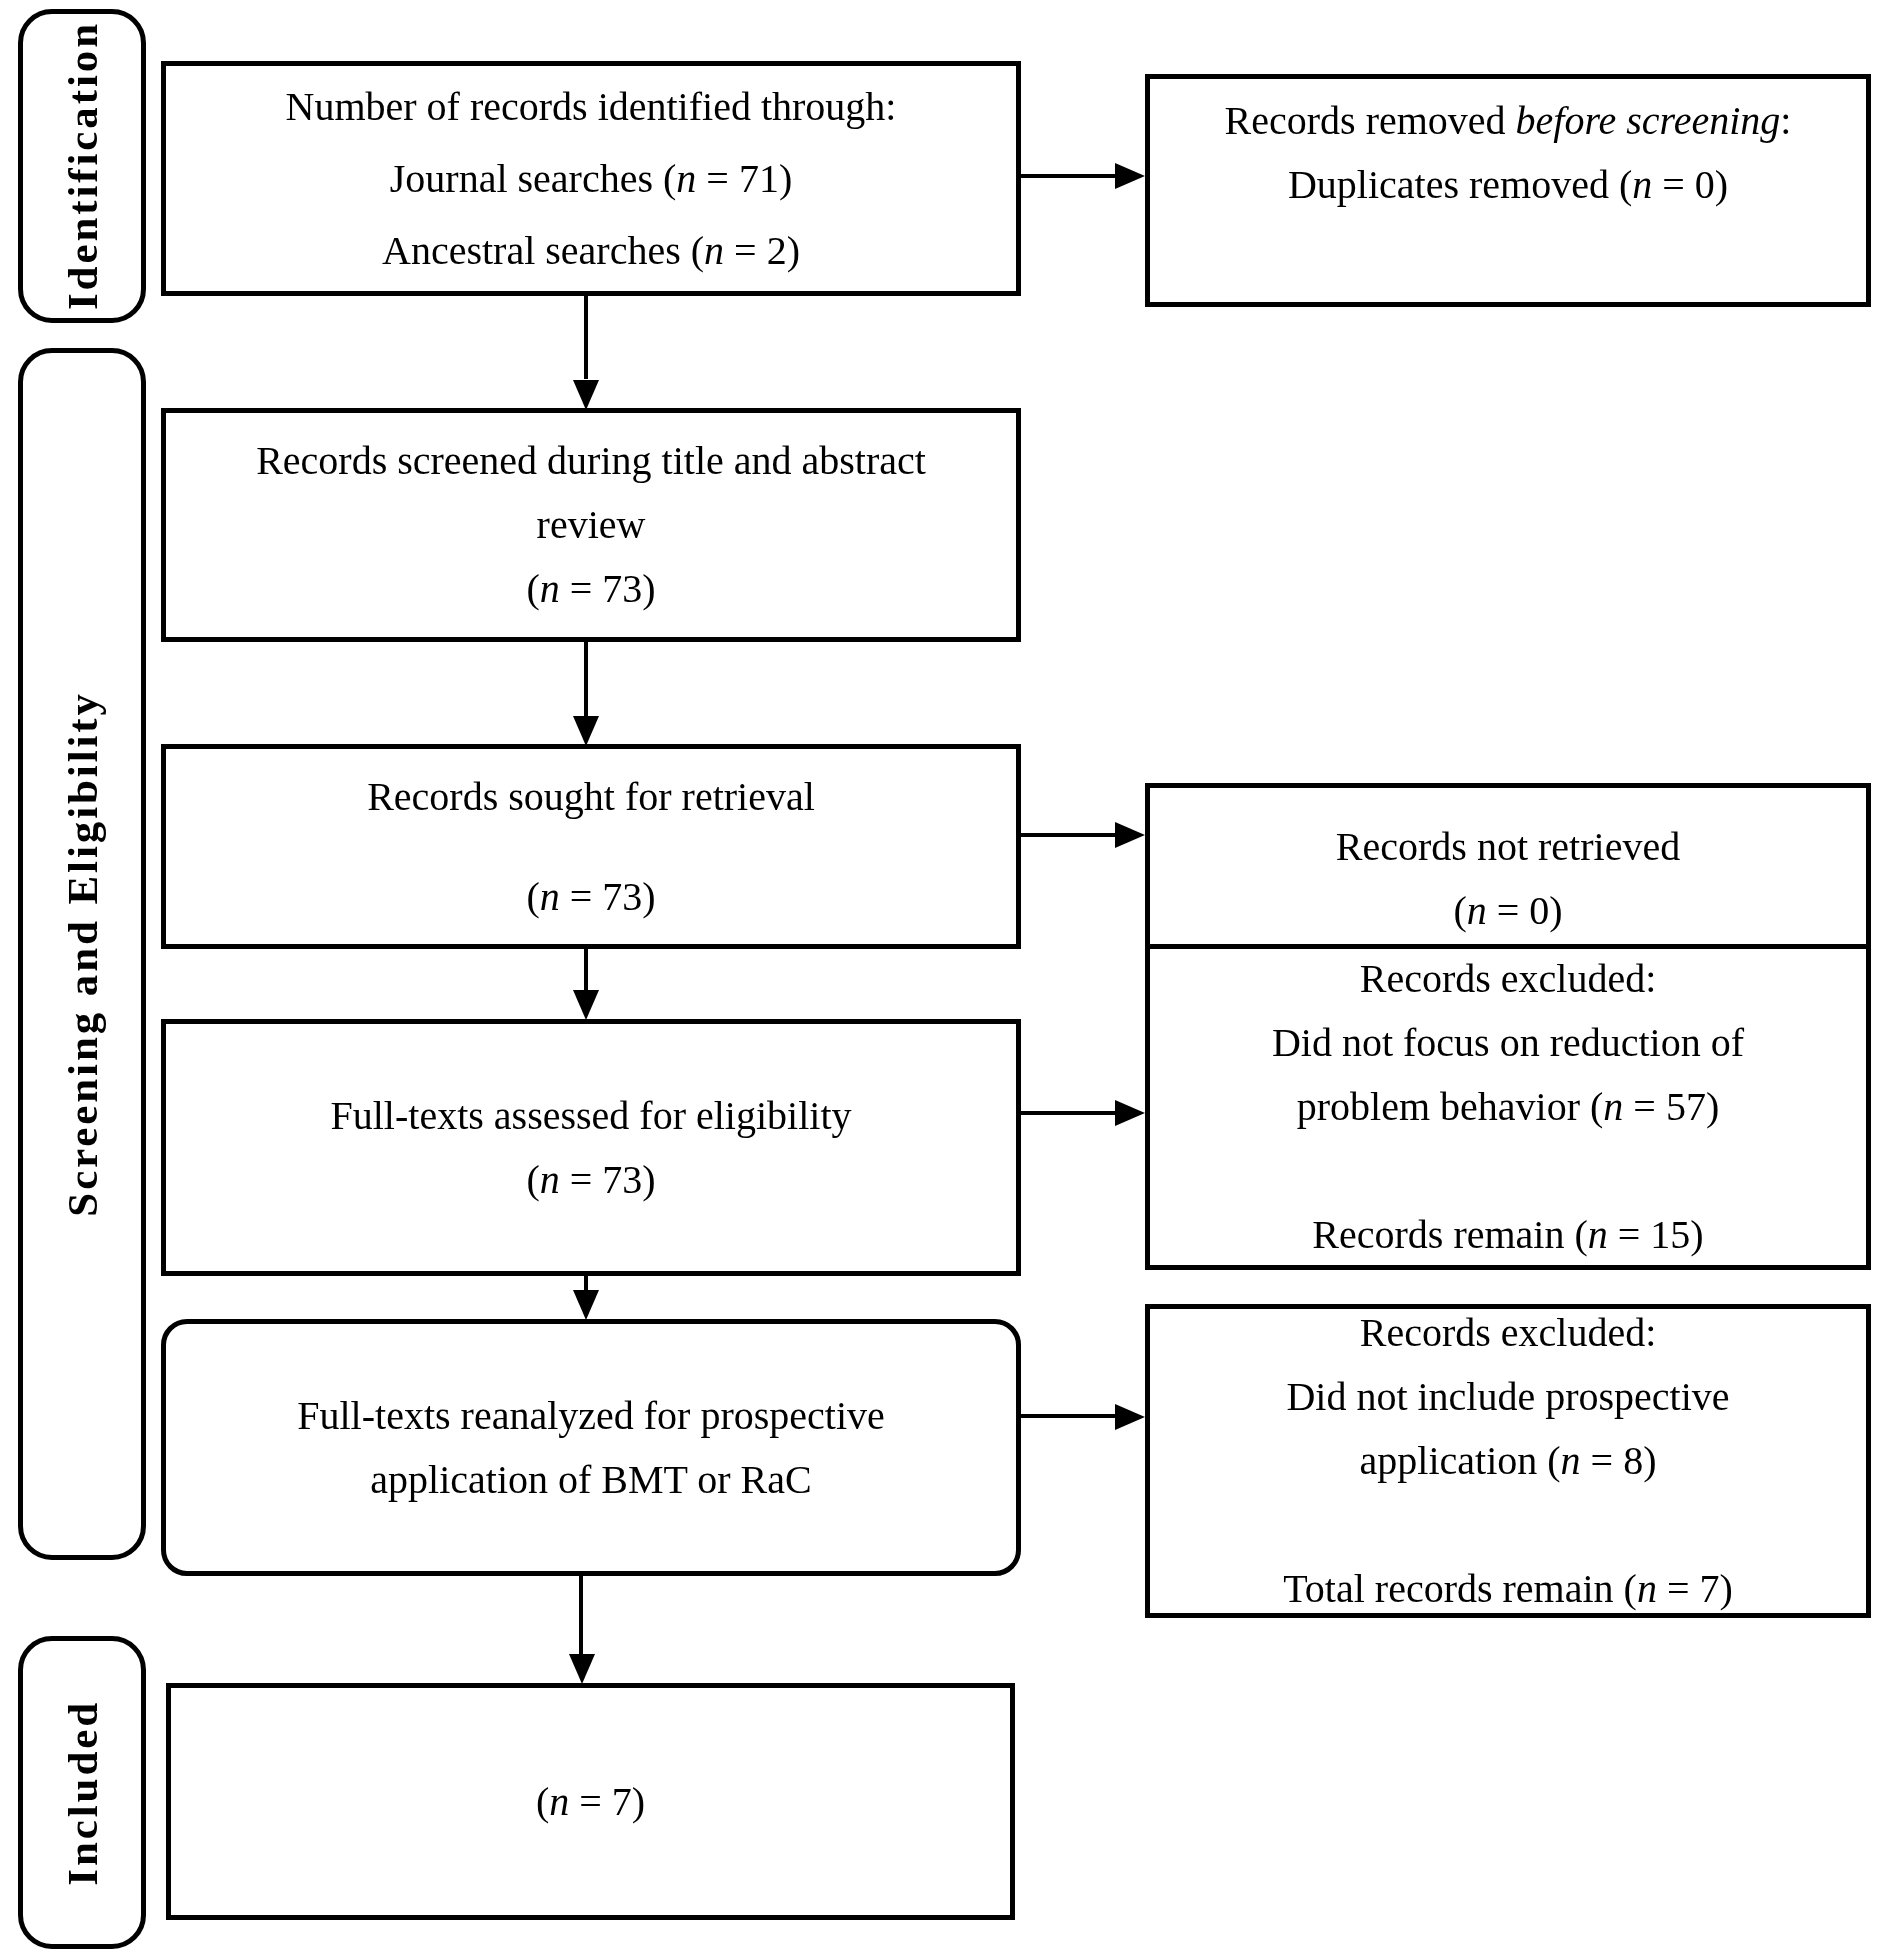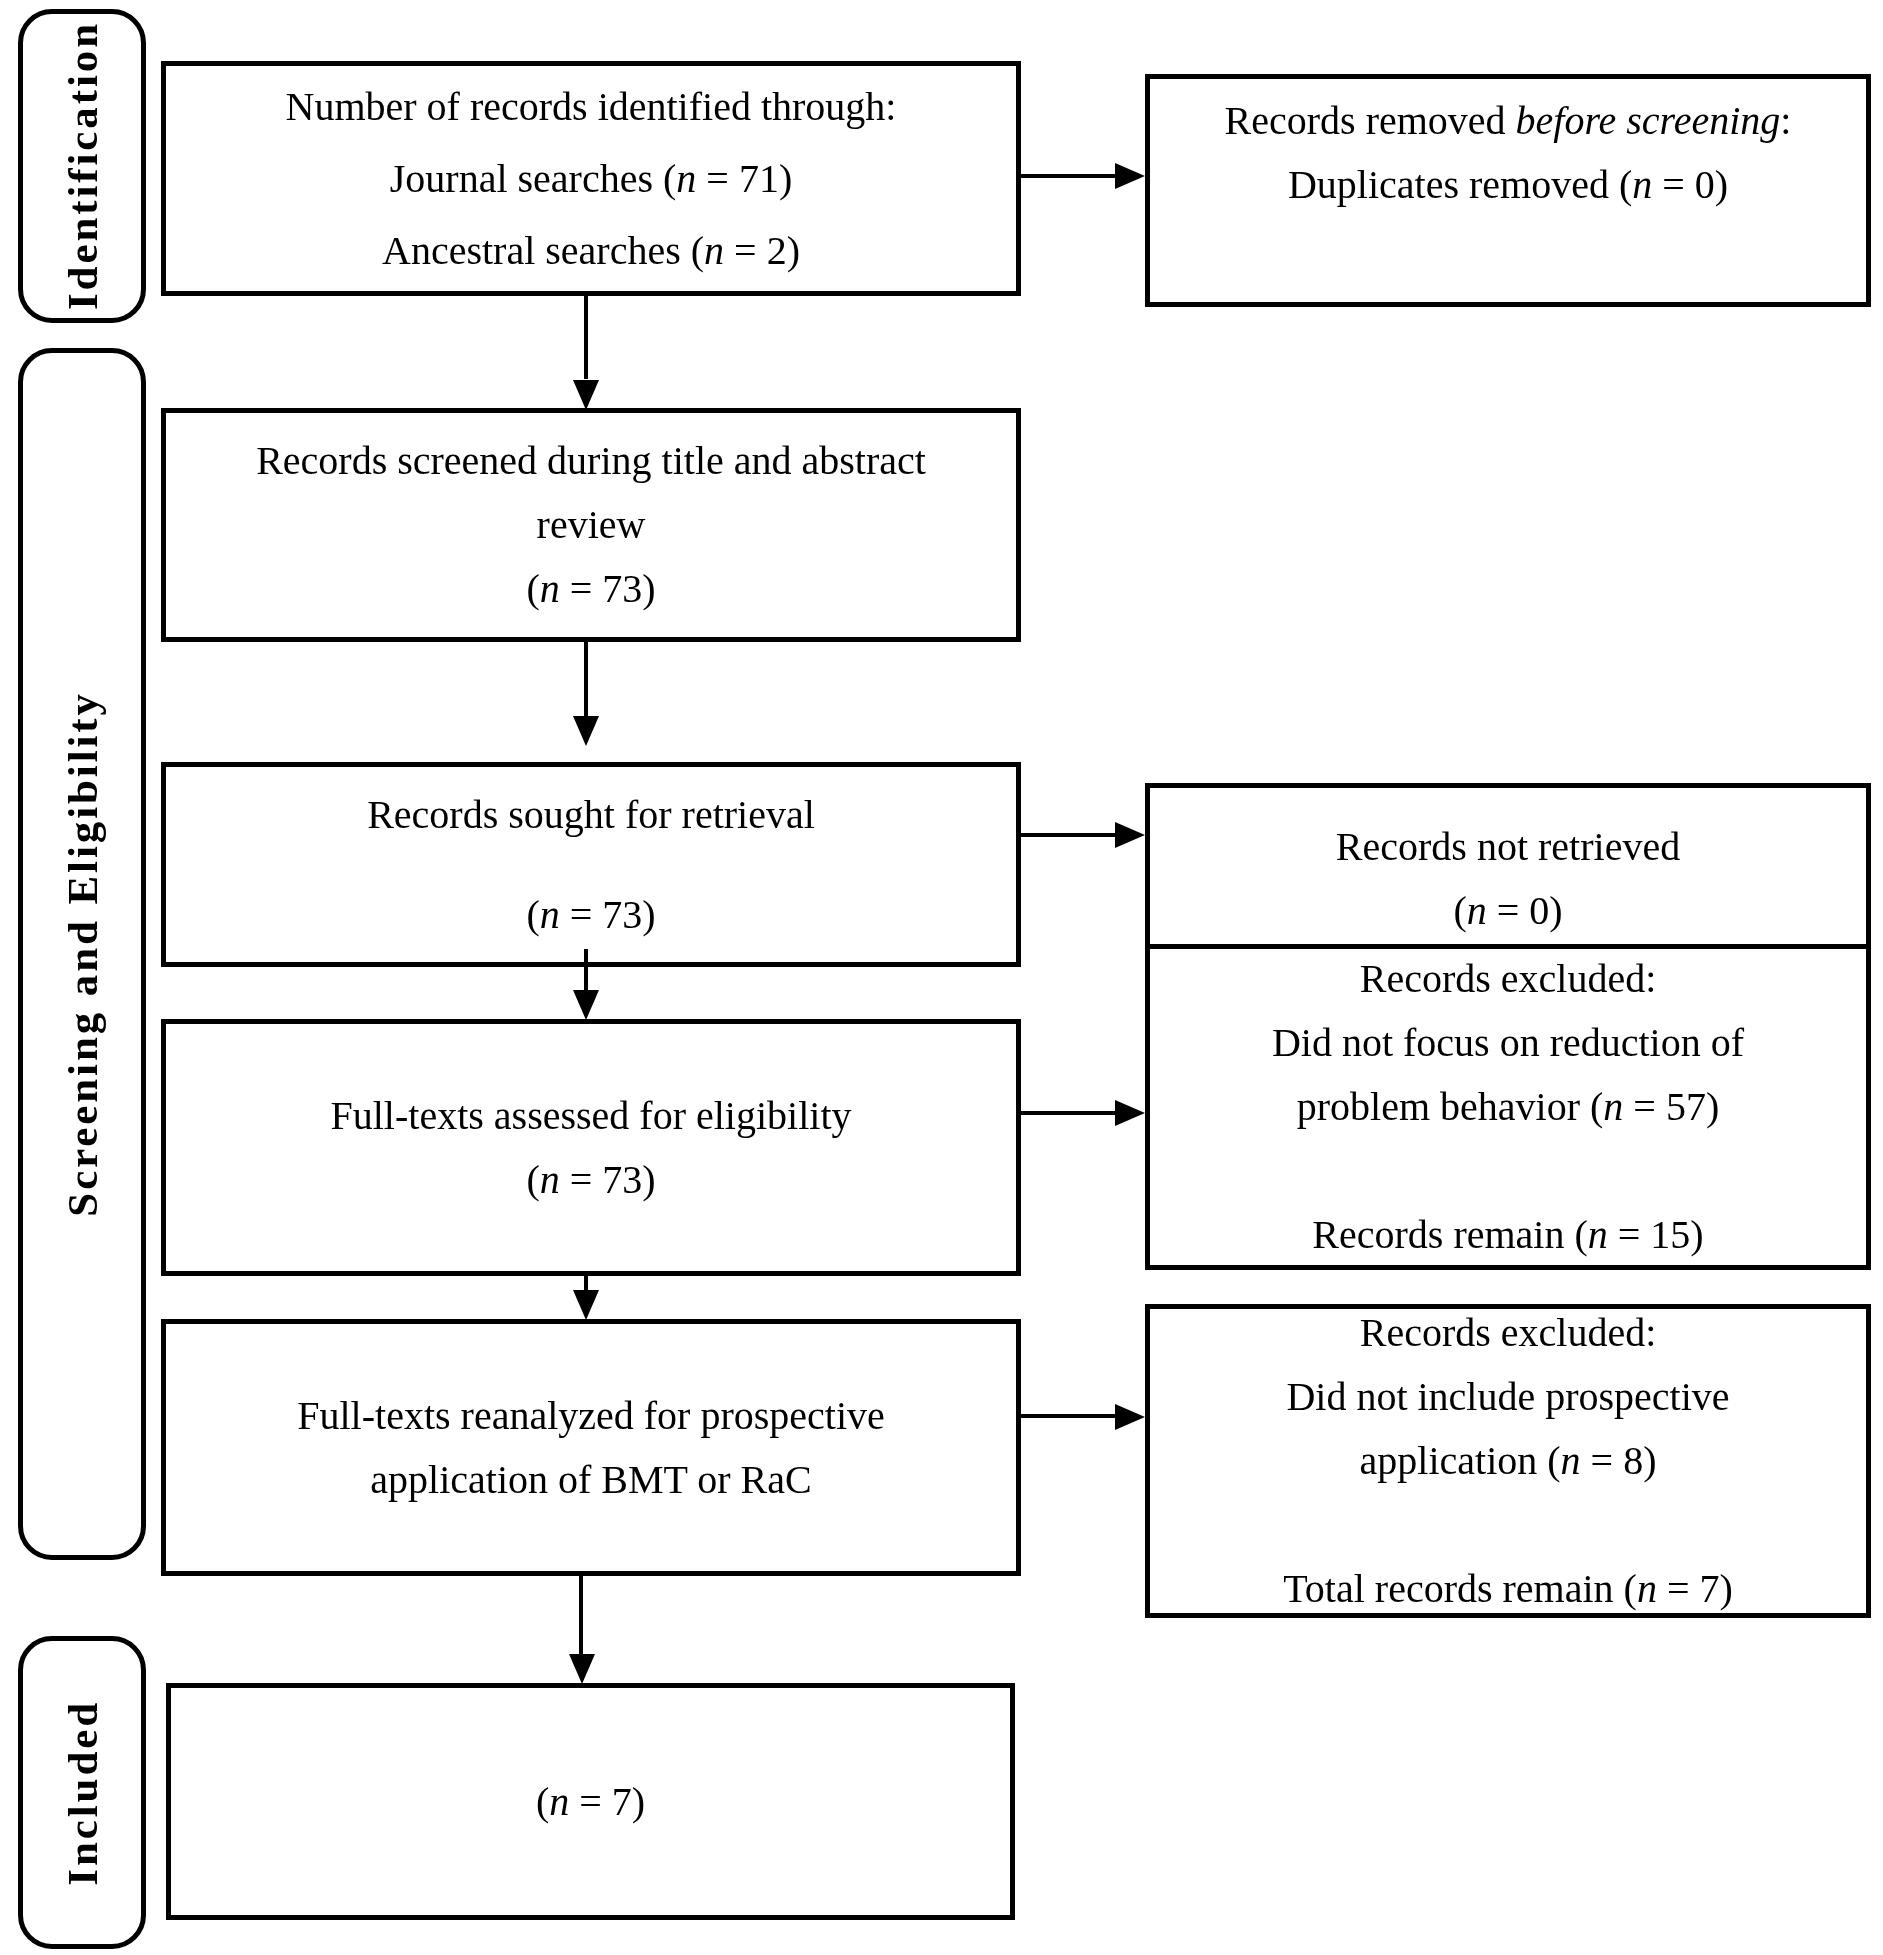--- a/index.html
+++ b/index.html
@@ -75,29 +75,29 @@
   <div class="box left-col" style="top:61px;height:235px;gap:8px;">
       <div class="line"><span>Number of records identified through:</span></div>
       <div class="line"><span>Journal searches (</span><i>n</i><span> = 71)</span></div>
       <div class="line"><span>Ancestral searches (</span><i>n</i><span> = 2)</span></div>
     </div>
   <div class="box left-col" style="top:408px;height:234px;">
       <div class="line"><span>Records screened during title and abstract</span></div>
       <div class="line"><span>review</span></div>
       <div class="line"><span>(</span><i>n</i><span> = 73)</span></div>
     </div>
-  <div class="box left-col" style="top:762px;height:205px;gap:36px;">
+  <div class="box left-col" style="top:744px;height:205px;gap:36px;">
       <div class="line"><span>Records sought for retrieval</span></div>
       <div class="line"><span>(</span><i>n</i><span> = 73)</span></div>
     </div>
   <div class="box left-col" style="top:1019px;height:257px;">
       <div class="line"><span>Full-texts assessed for eligibility</span></div>
       <div class="line"><span>(</span><i>n</i><span> = 73)</span></div>
     </div>
-  <div class="box left-col" style="top:1319px;height:257px;">
+  <div class="box left-col" style="top:1319px;height:257px;border-radius:26px;">
       <div class="line"><span>Full-texts reanalyzed for prospective</span></div>
       <div class="line"><span>application of BMT or RaC</span></div>
     </div>
   <div class="box" style="left:166px;width:849px;top:1683px;height:237px;">
       <div class="line"><span>(</span><i>n</i><span> = 7)</span></div>
     </div>
 
   <div class="box right-col align-top" style="top:74px;height:233px;">
       <div class="line"><span>Records removed </span><i>before screening</i><span>:</span></div>
       <div class="line"><span>Duplicates removed (</span><i>n</i><span> = 0)</span></div>

